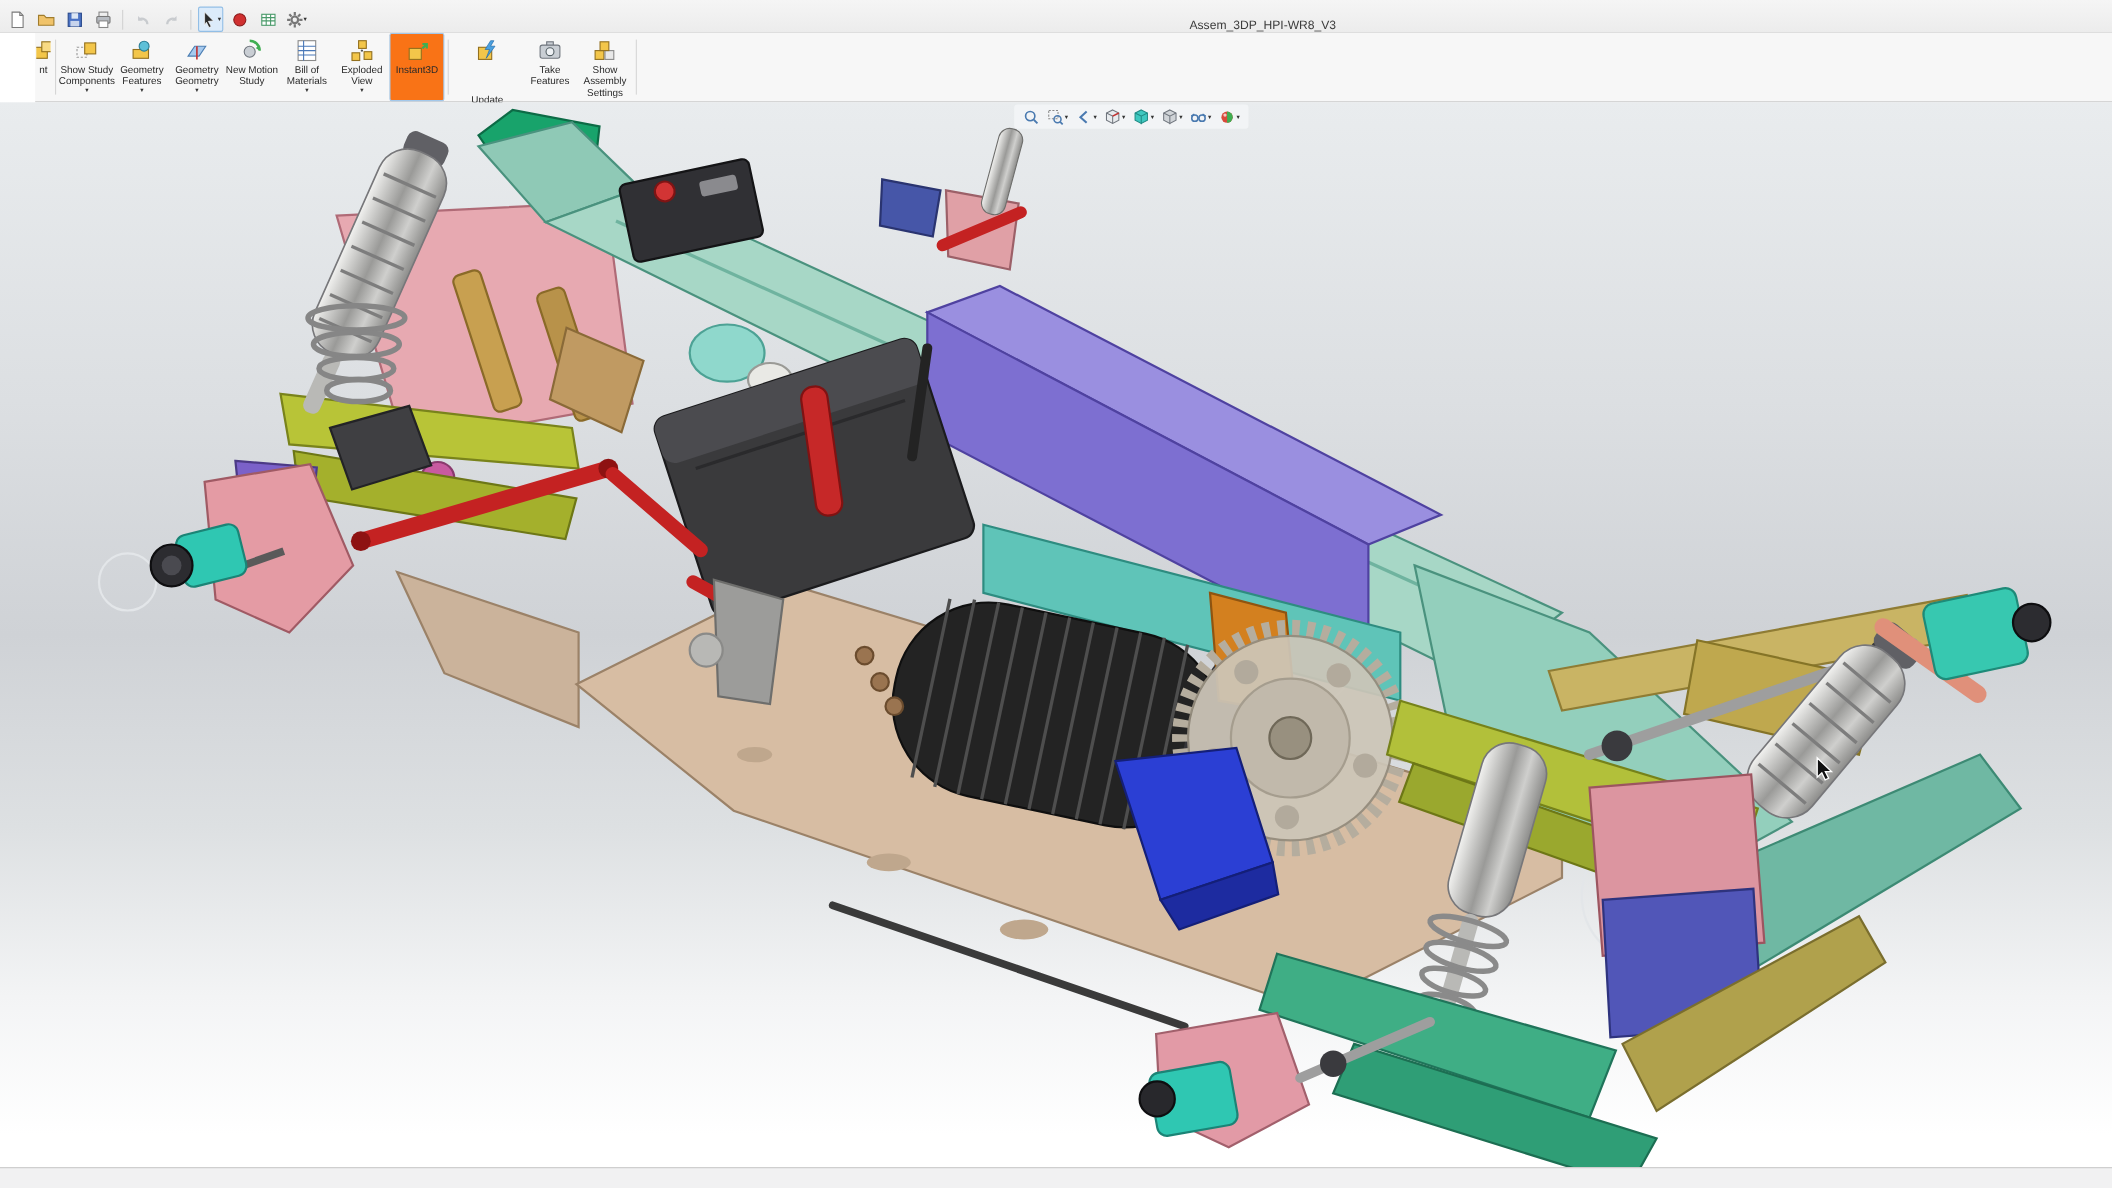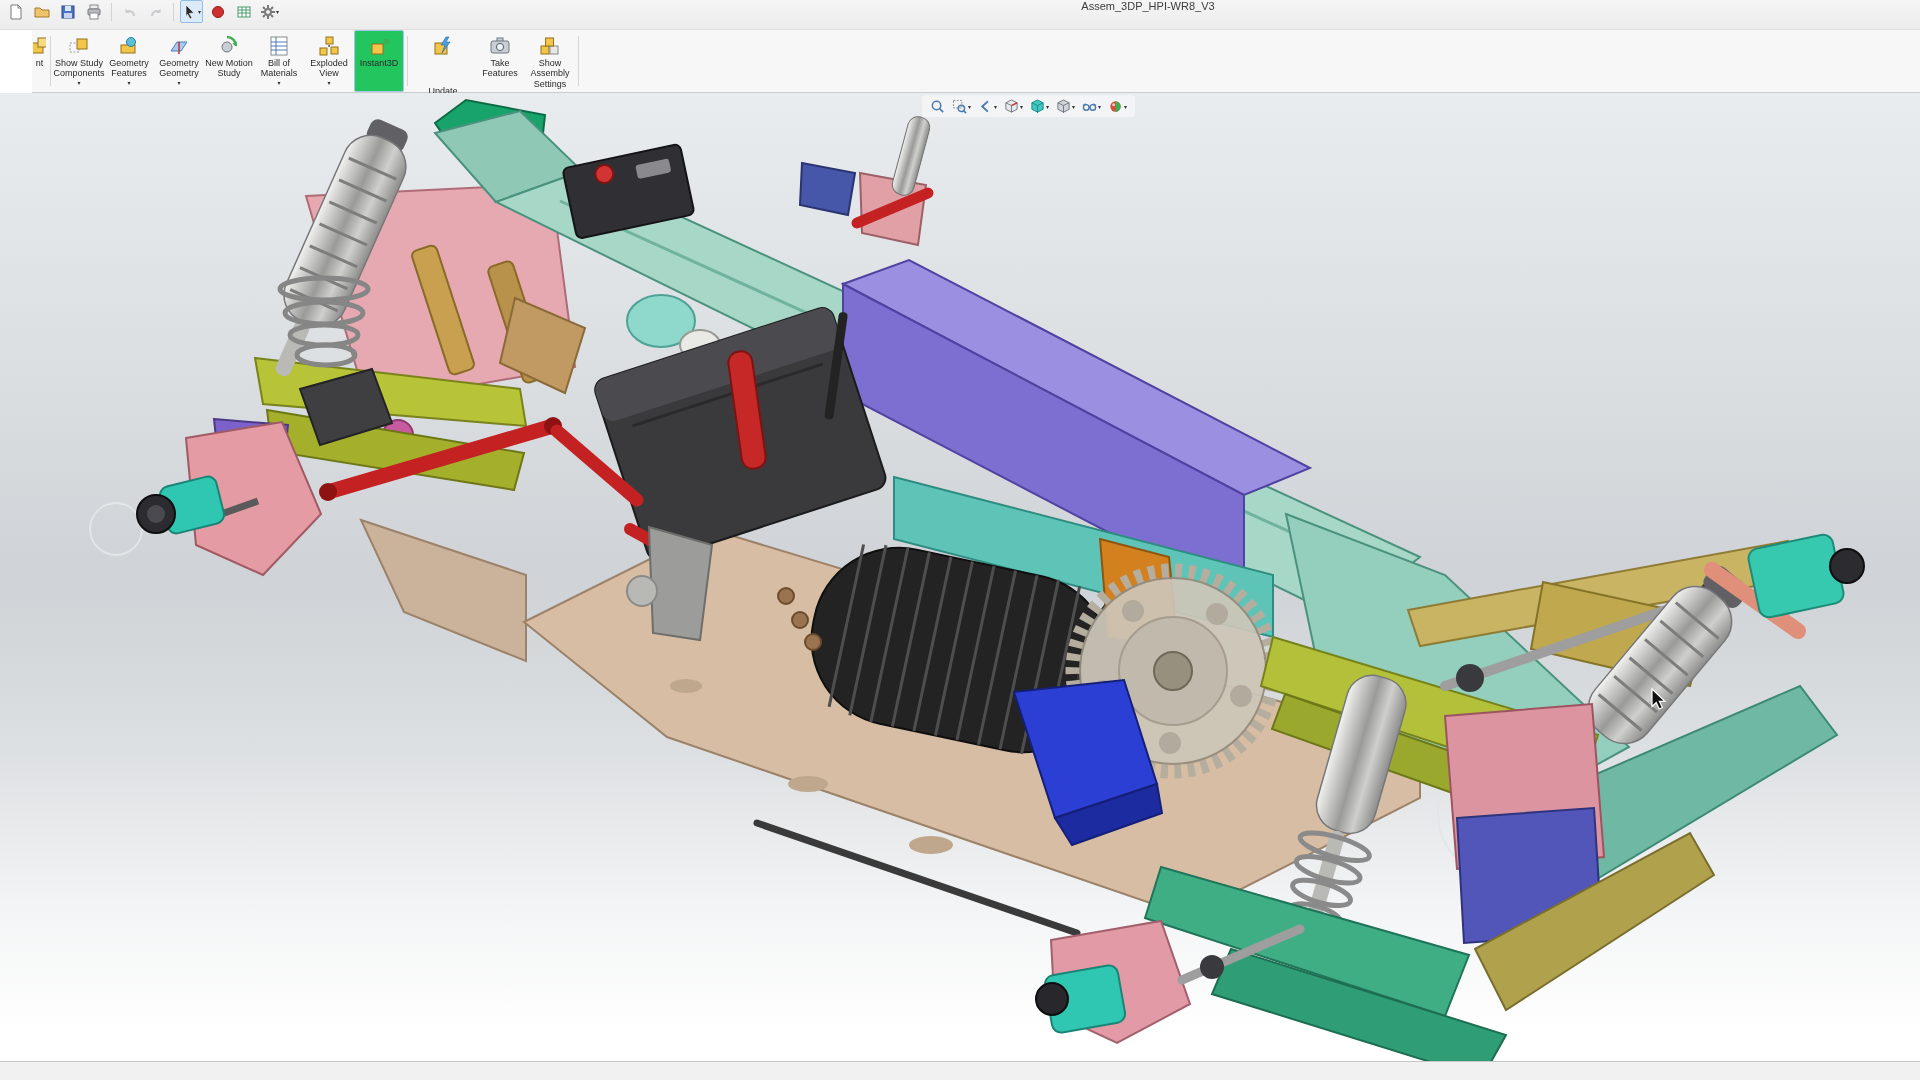--- a/index.html
+++ b/index.html
@@ -1,39 +1,39 @@
 <!DOCTYPE html>
 <html><head>
 <meta charset="utf-8">
 <style>
   * { margin:0; padding:0; box-sizing:border-box; }
   html,body { width:1920px; height:1080px; overflow:hidden;
     font-family:"Liberation Sans", sans-serif; background:#fff; }
 
   
   .titlebar { height:30px; background:linear-gradient(#f5f5f5,#ececec);
-    border-bottom:1px solid #dedede; display:flex; align-items:flex-start; position:relative; }
+    border-bottom:1px solid #dedede; display:flex; align-items:flex-end; position:relative; }
   .qa-row { display:flex; align-items:center; gap:3px; padding-left:4px; }
   .qa-btn { width:23px; height:23px; display:flex; align-items:center; justify-content:center;
     border:1px solid transparent; border-radius:2px; }
   .qa-btn.active { background:#dcebfa; border-color:#92bee6; }
   .qa-btn.disabled { opacity:.45; }
   .qa-btn svg { width:16px; height:16px; display:block; }
   .qa-sep { width:1px; height:18px; background:#d2d2d2; margin:0 3px; }
   .window-title { position:absolute; left:1148px; transform:translateX(-50%);
     font-size:11px; color:#3c3c3c; white-space:nowrap; }
 
   
   .ribbon { height:63px; background:#f7f7f7; border-bottom:1px solid #cccccc;
     display:flex; align-items:stretch;margin-left:32px; }
   .ribbon-btn { width:50px; display:flex; flex-direction:column; align-items:center;
     padding-top:4px; cursor:default; border:1px solid transparent; border-radius:2px; }
   .ribbon-btn.wide { width:64px;gap:28px; }
   .ribbon-btn.partial { width:15px; overflow:hidden; }
-  .ribbon-btn.active { background:#22c55e; border-color:#a3c8ea; }
+  .ribbon-btn.active { background:#f97316; border-color:#a3c8ea; }
   .ribbon-btn .svg-icon svg { width:22px; height:22px; display:block; }
   .rb-label { font-size:9px; line-height:1.15; text-align:center; color:#2a2a2a; margin-top:1px; }
   .partial .rb-label { white-space:nowrap; }
   .caret { font-size:6px; color:#333; line-height:1; margin-top:1px; }
   .ribbon-sep { width:1px; background:#d6d6d6; margin:6px 3px; }
 
   
   .viewport { position:relative; height:968px; overflow:hidden;
     background:linear-gradient(180deg,#e9ecee 0%,#dcdfe2 28%,#cfd2d6 50%,
       #dde0e2 68%,#f3f4f5 84%,#ffffff 97%); }

